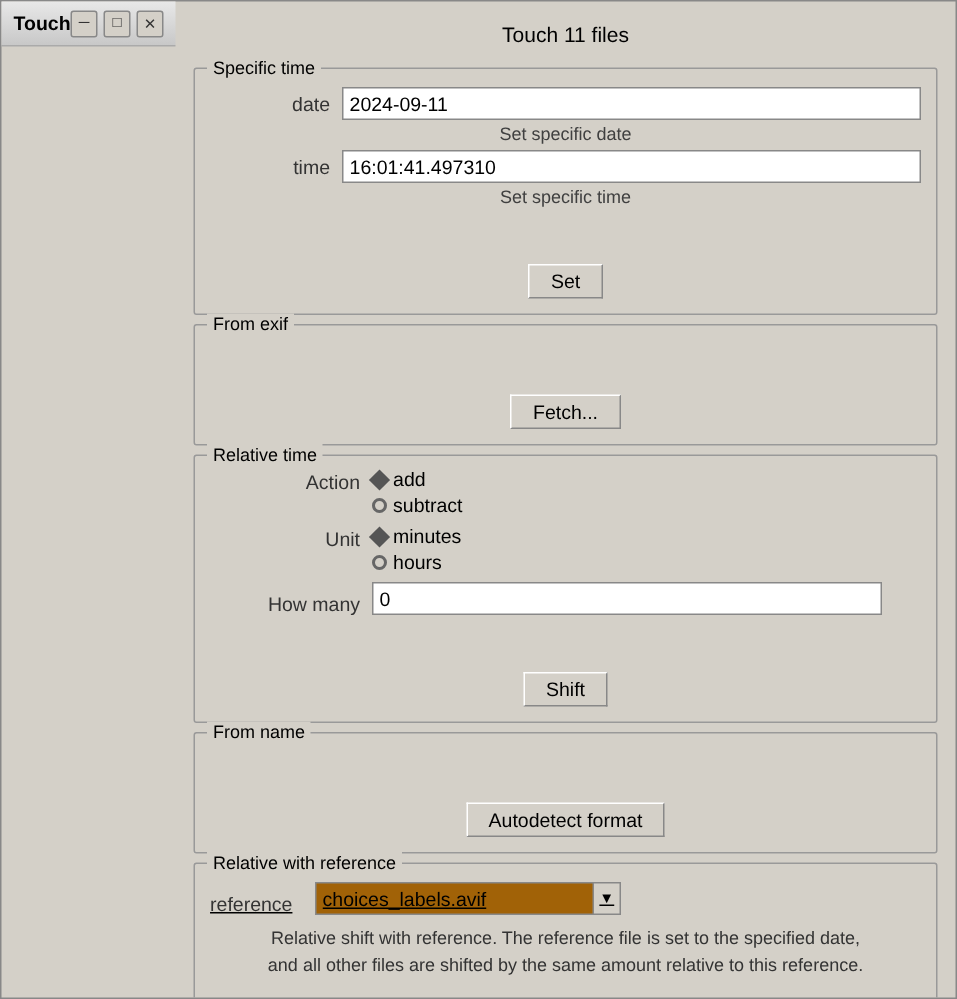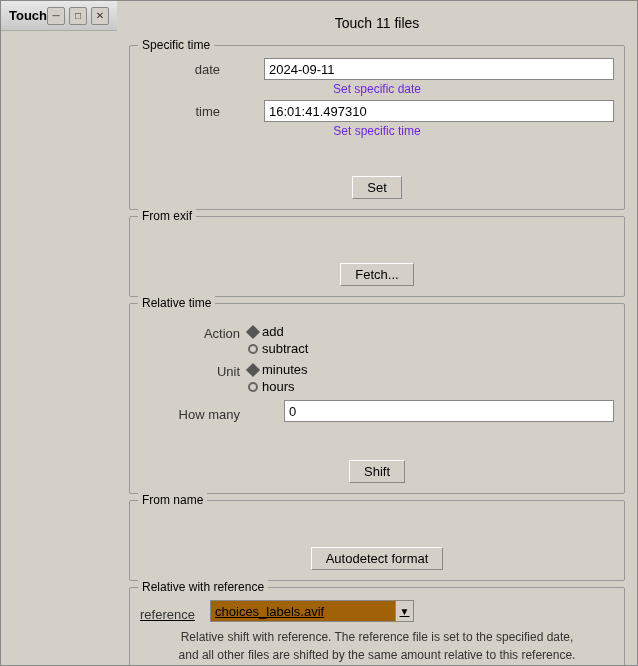--- a/index.html
+++ b/index.html
@@ -93,25 +93,24 @@
       color: #333;
     }
     .form-input {
       flex: 1;
       height: 22px;
       background: white;
       border: 1px solid #888;
       padding: 2px 4px;
       font-size: 13px;
       font-family: sans-serif;
-      margin-left: 36px;
     }
     .form-hint {
       text-align: center;
-      color: #6d28d9;
+      color: #404040;
       margin-top: 2px;
       font-size: 12px;
     }
     .btn {
       background: #d4d0c8;
       border: 1px solid #888;
       border-top-color: #fff;
       border-left-color: #fff;
       padding: 3px 14px;
       cursor: pointer;
@@ -146,21 +145,21 @@
       width: 10px;
       height: 10px;
       border: 2px solid #666;
       border-radius: 50%;
       background: #d4d0c8;
       flex-shrink: 0;
     }
     .action-unit-row {
       display: flex;
       align-items: flex-start;
-      margin-top: 12px;
+      margin-top: 0;
     }
     .action-label {
       text-align: right;
       min-width: 100px;
       margin-right: 8px;
       color: #333;
       padding-top: 2px;
     }
     .how-many-row {
       display: flex;

